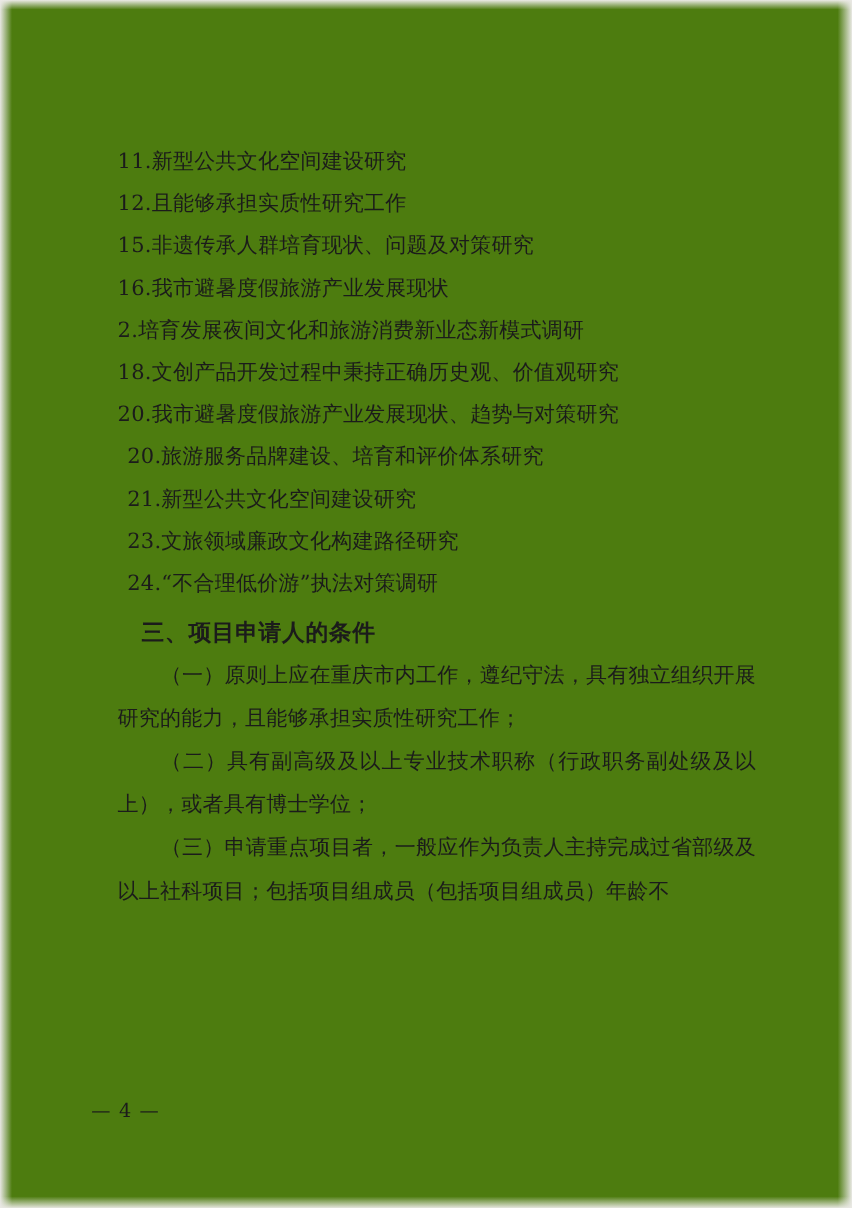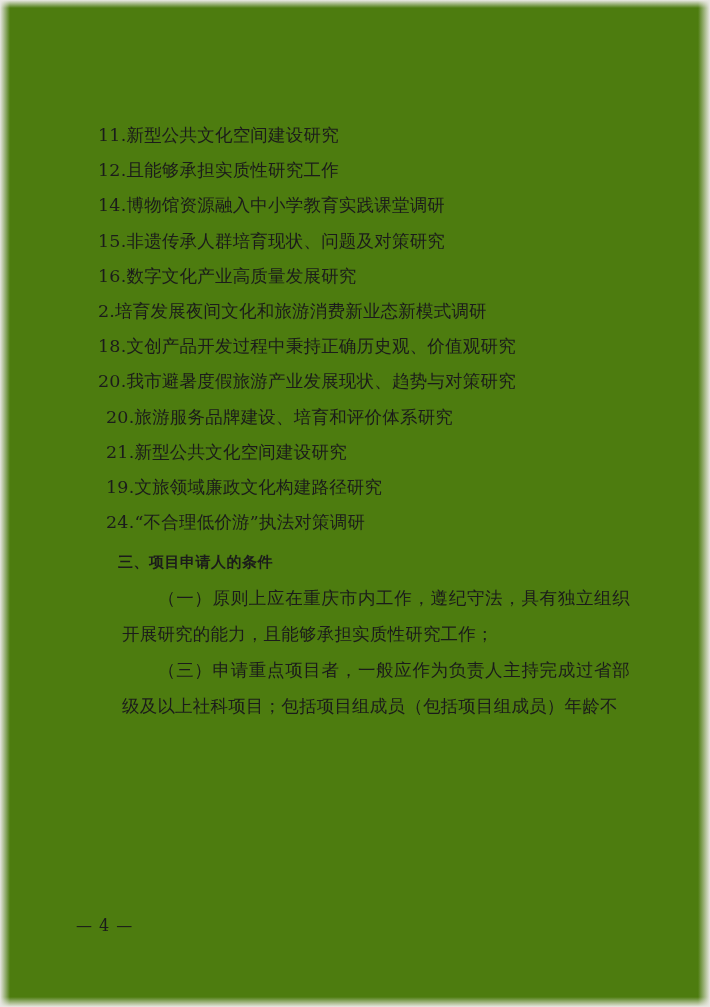--- a/index.html
+++ b/index.html
@@ -57,34 +57,33 @@
     letter-spacing: 0.2px;
     white-space: nowrap;
   }
   .num-item .idx {
     font-family: "DejaVu Serif", "Liberation Serif", serif;
   }
   .indent-1 { padding-left: 0px; }
   .indent-2 { padding-left: 8px; }
 
   .section-heading {
-    font-size: 15px;
+    font-size: 19px;
     line-height: 36px;
     font-weight: bold;
     padding-left: 20px;
     margin-top: 4px;
     letter-spacing: 0.5px;
   }
   .para {
     font-size: 17.5px;
     line-height: 36px;
     text-indent: 36px;
     text-align: justify;
     letter-spacing: 0.2px;
-    margin-left: 24px;
   }
   .page-number {
     position: absolute;
     left: 76px;
     bottom: 72px;
     font-size: 16px;
     color: #1b1b1b;
     letter-spacing: 1px;
   }
 </style>
@@ -99,50 +98,48 @@
 
   <div class="content">
 
     <div class="num-item indent-1">
       <span class="idx">11.</span><span>新型公共文化空间建设研究</span>
     </div>
     <div class="num-item indent-1">
       <span class="idx">12.</span><span>且能够承担实质性研究工作</span>
     </div>
     <div class="num-item indent-1">
-      <span class="idx">14.</span><span>博物馆资源融入中小学教育实践课堂调研</span>
-    </div>
-    <div class="num-item indent-1">
       <span class="idx">15.</span><span>非遗传承人群培育现状、问题及对策研究</span>
     </div>
     <div class="num-item indent-1">
-      <span class="idx">16.</span><span>数字文化产业高质量发展研究</span>
+      <span class="idx">16.</span><span>我市避暑度假旅游产业发展现状</span>
     </div>
     <div class="num-item indent-1">
       <span class="idx">2.</span><span>培育发展夜间文化和旅游消费新业态新模式调研</span>
     </div>
     <div class="num-item indent-1">
       <span class="idx">18.</span><span>文创产品开发过程中秉持正确历史观、价值观研究</span>
     </div>
     <div class="num-item indent-1">
       <span class="idx">20.</span><span>我市避暑度假旅游产业发展现状、趋势与对策研究</span>
     </div>
     <div class="num-item indent-2">
       <span class="idx">20.</span><span>旅游服务品牌建设、培育和评价体系研究</span>
     </div>
     <div class="num-item indent-2">
       <span class="idx">21.</span><span>新型公共文化空间建设研究</span>
     </div>
     <div class="num-item indent-2">
-      <span class="idx">19.</span><span>文旅领域廉政文化构建路径研究</span>
+      <span class="idx">23.</span><span>文旅领域廉政文化构建路径研究</span>
     </div>
     <div class="num-item indent-2">
       <span class="idx">24.</span><span>“不合理低价游”执法对策调研</span>
     </div>
 
     <div class="section-heading">三、项目申请人的条件</div>
 
     <div class="para">（一）原则上应在重庆市内工作，遵纪守法，具有独立组织开展研究的能力，且能够承担实质性研究工作；</div>
+    <div class="para">（二）具有副高级及以上专业技术职称（行政职务副处级及以上），或者具有博士学位；</div>
     <div class="para">（三）申请重点项目者，一般应作为负责人主持完成过省部级及以上社科项目；包括项目组成员（包括项目组成员）年龄不</div>
   </div>
 
   <div class="page-number">— 4 —</div>
 </div>
 
 </body></html>

